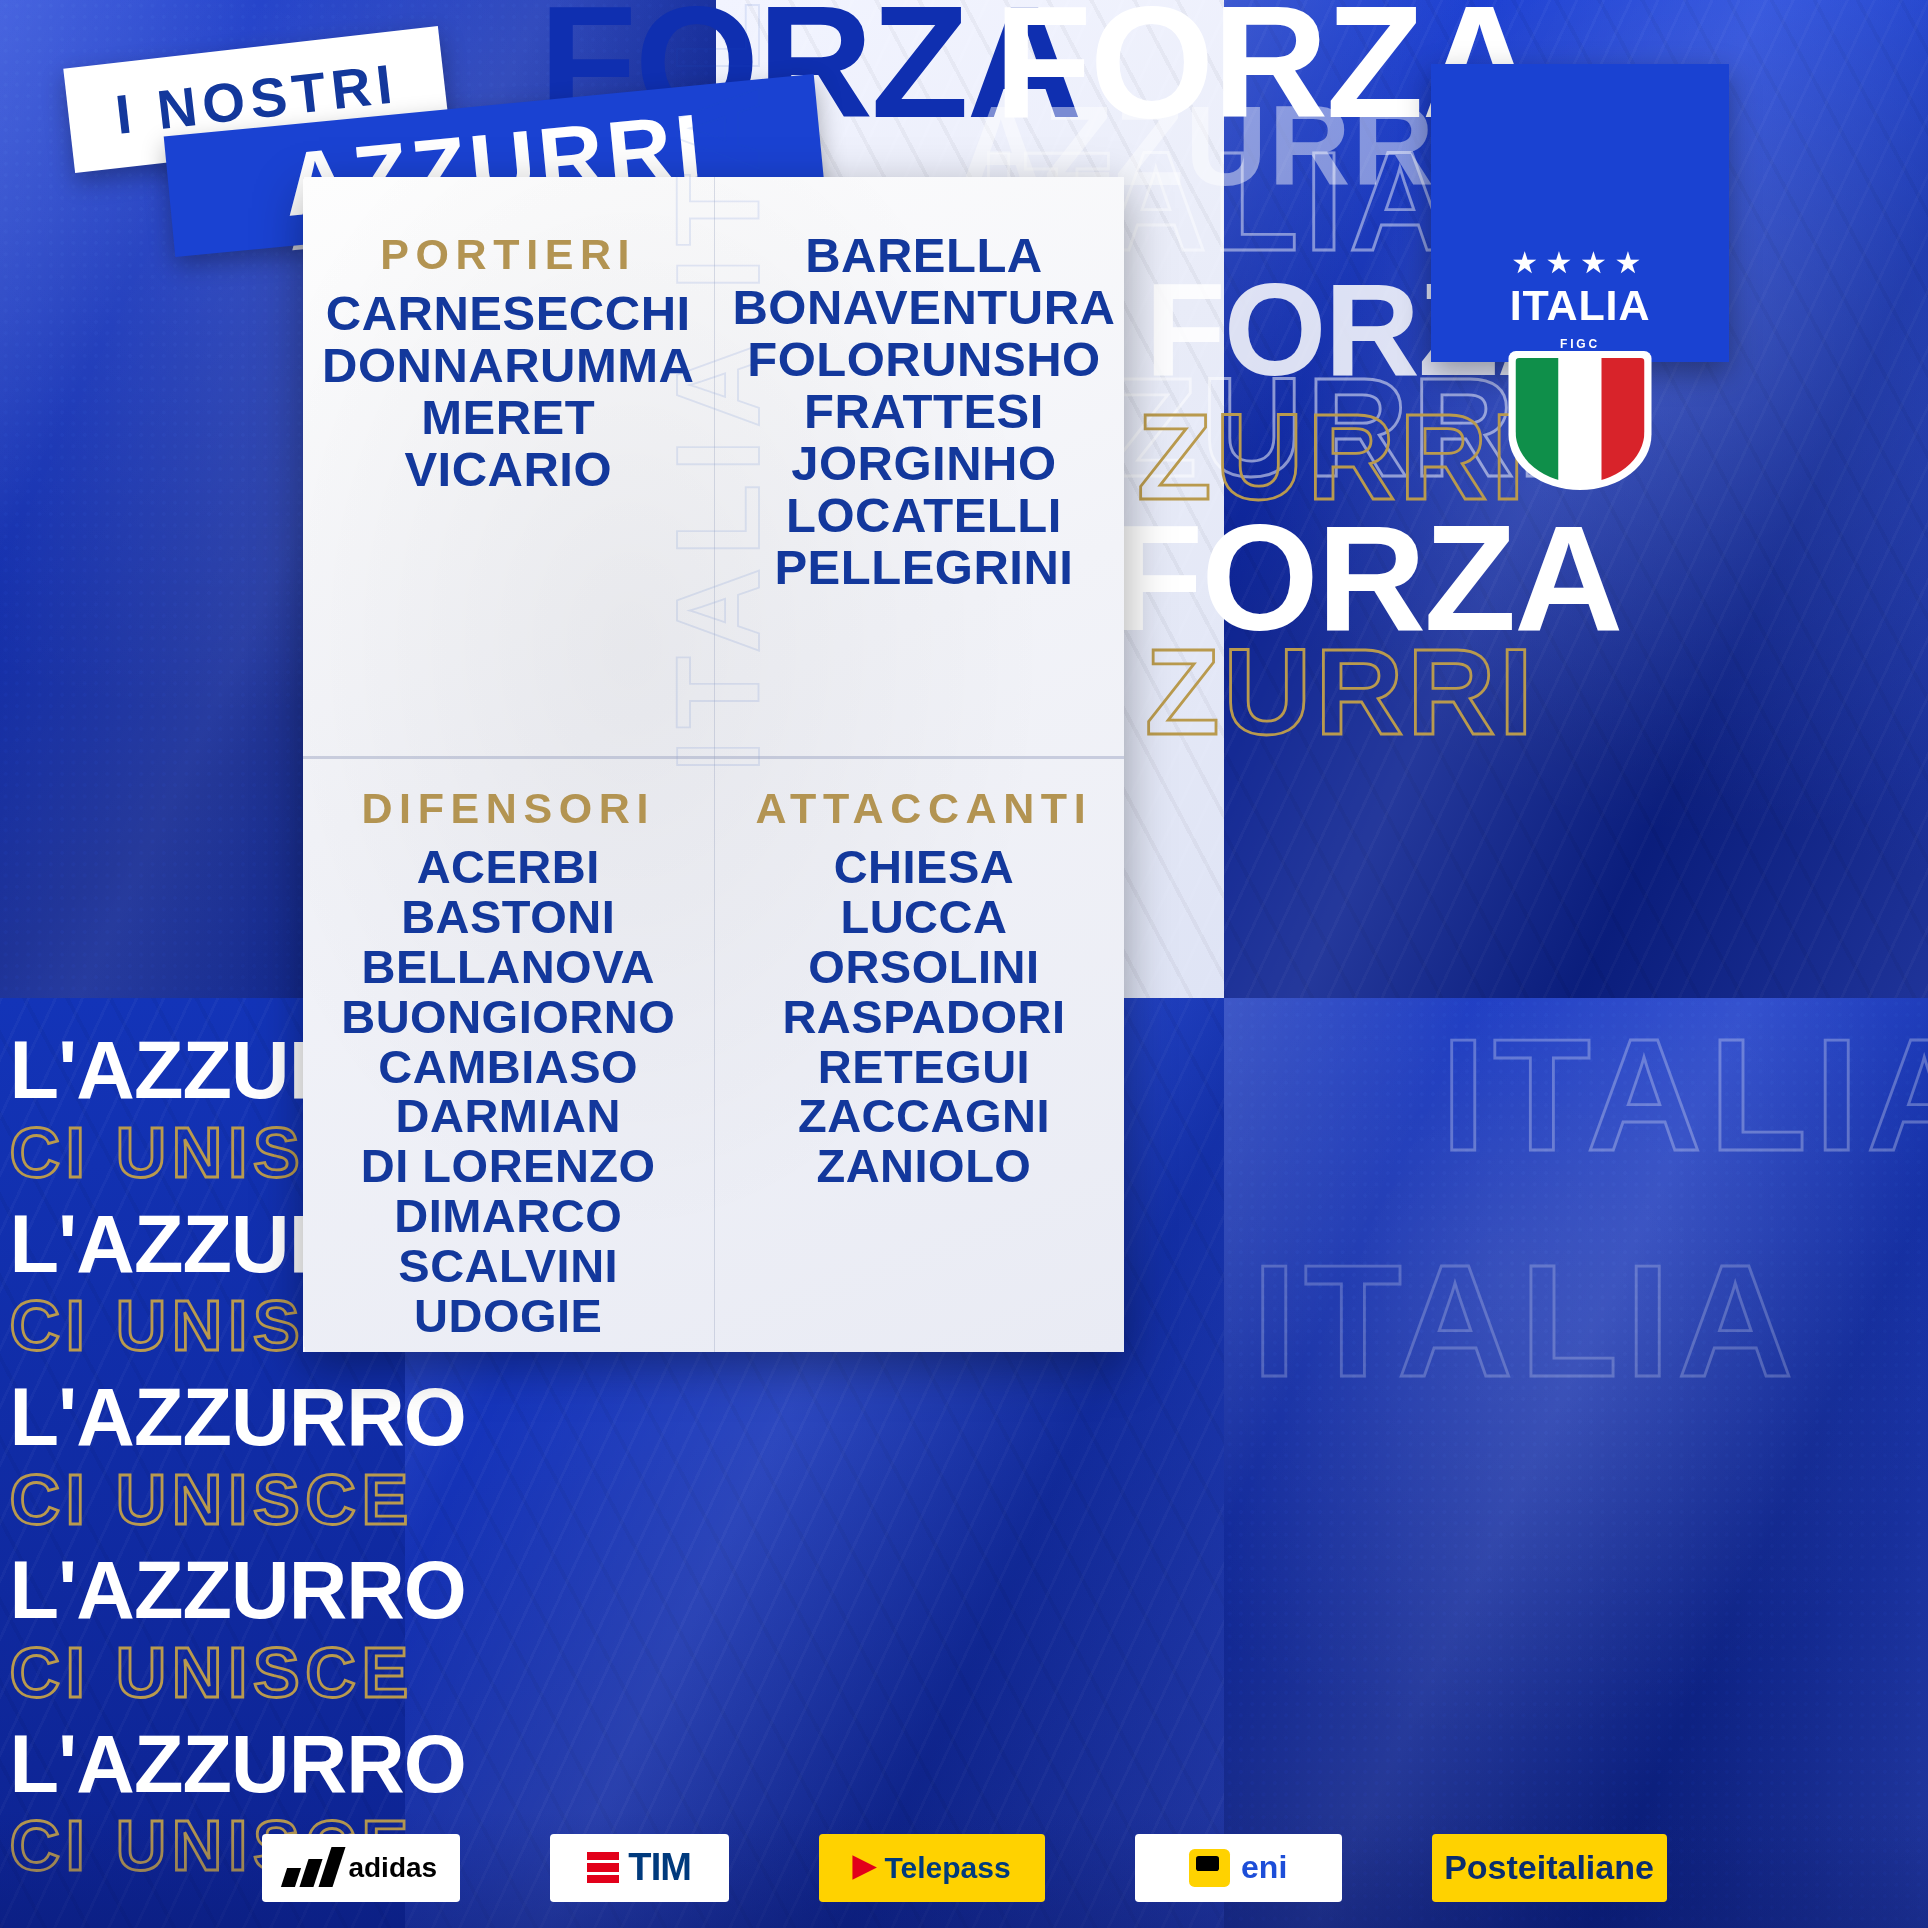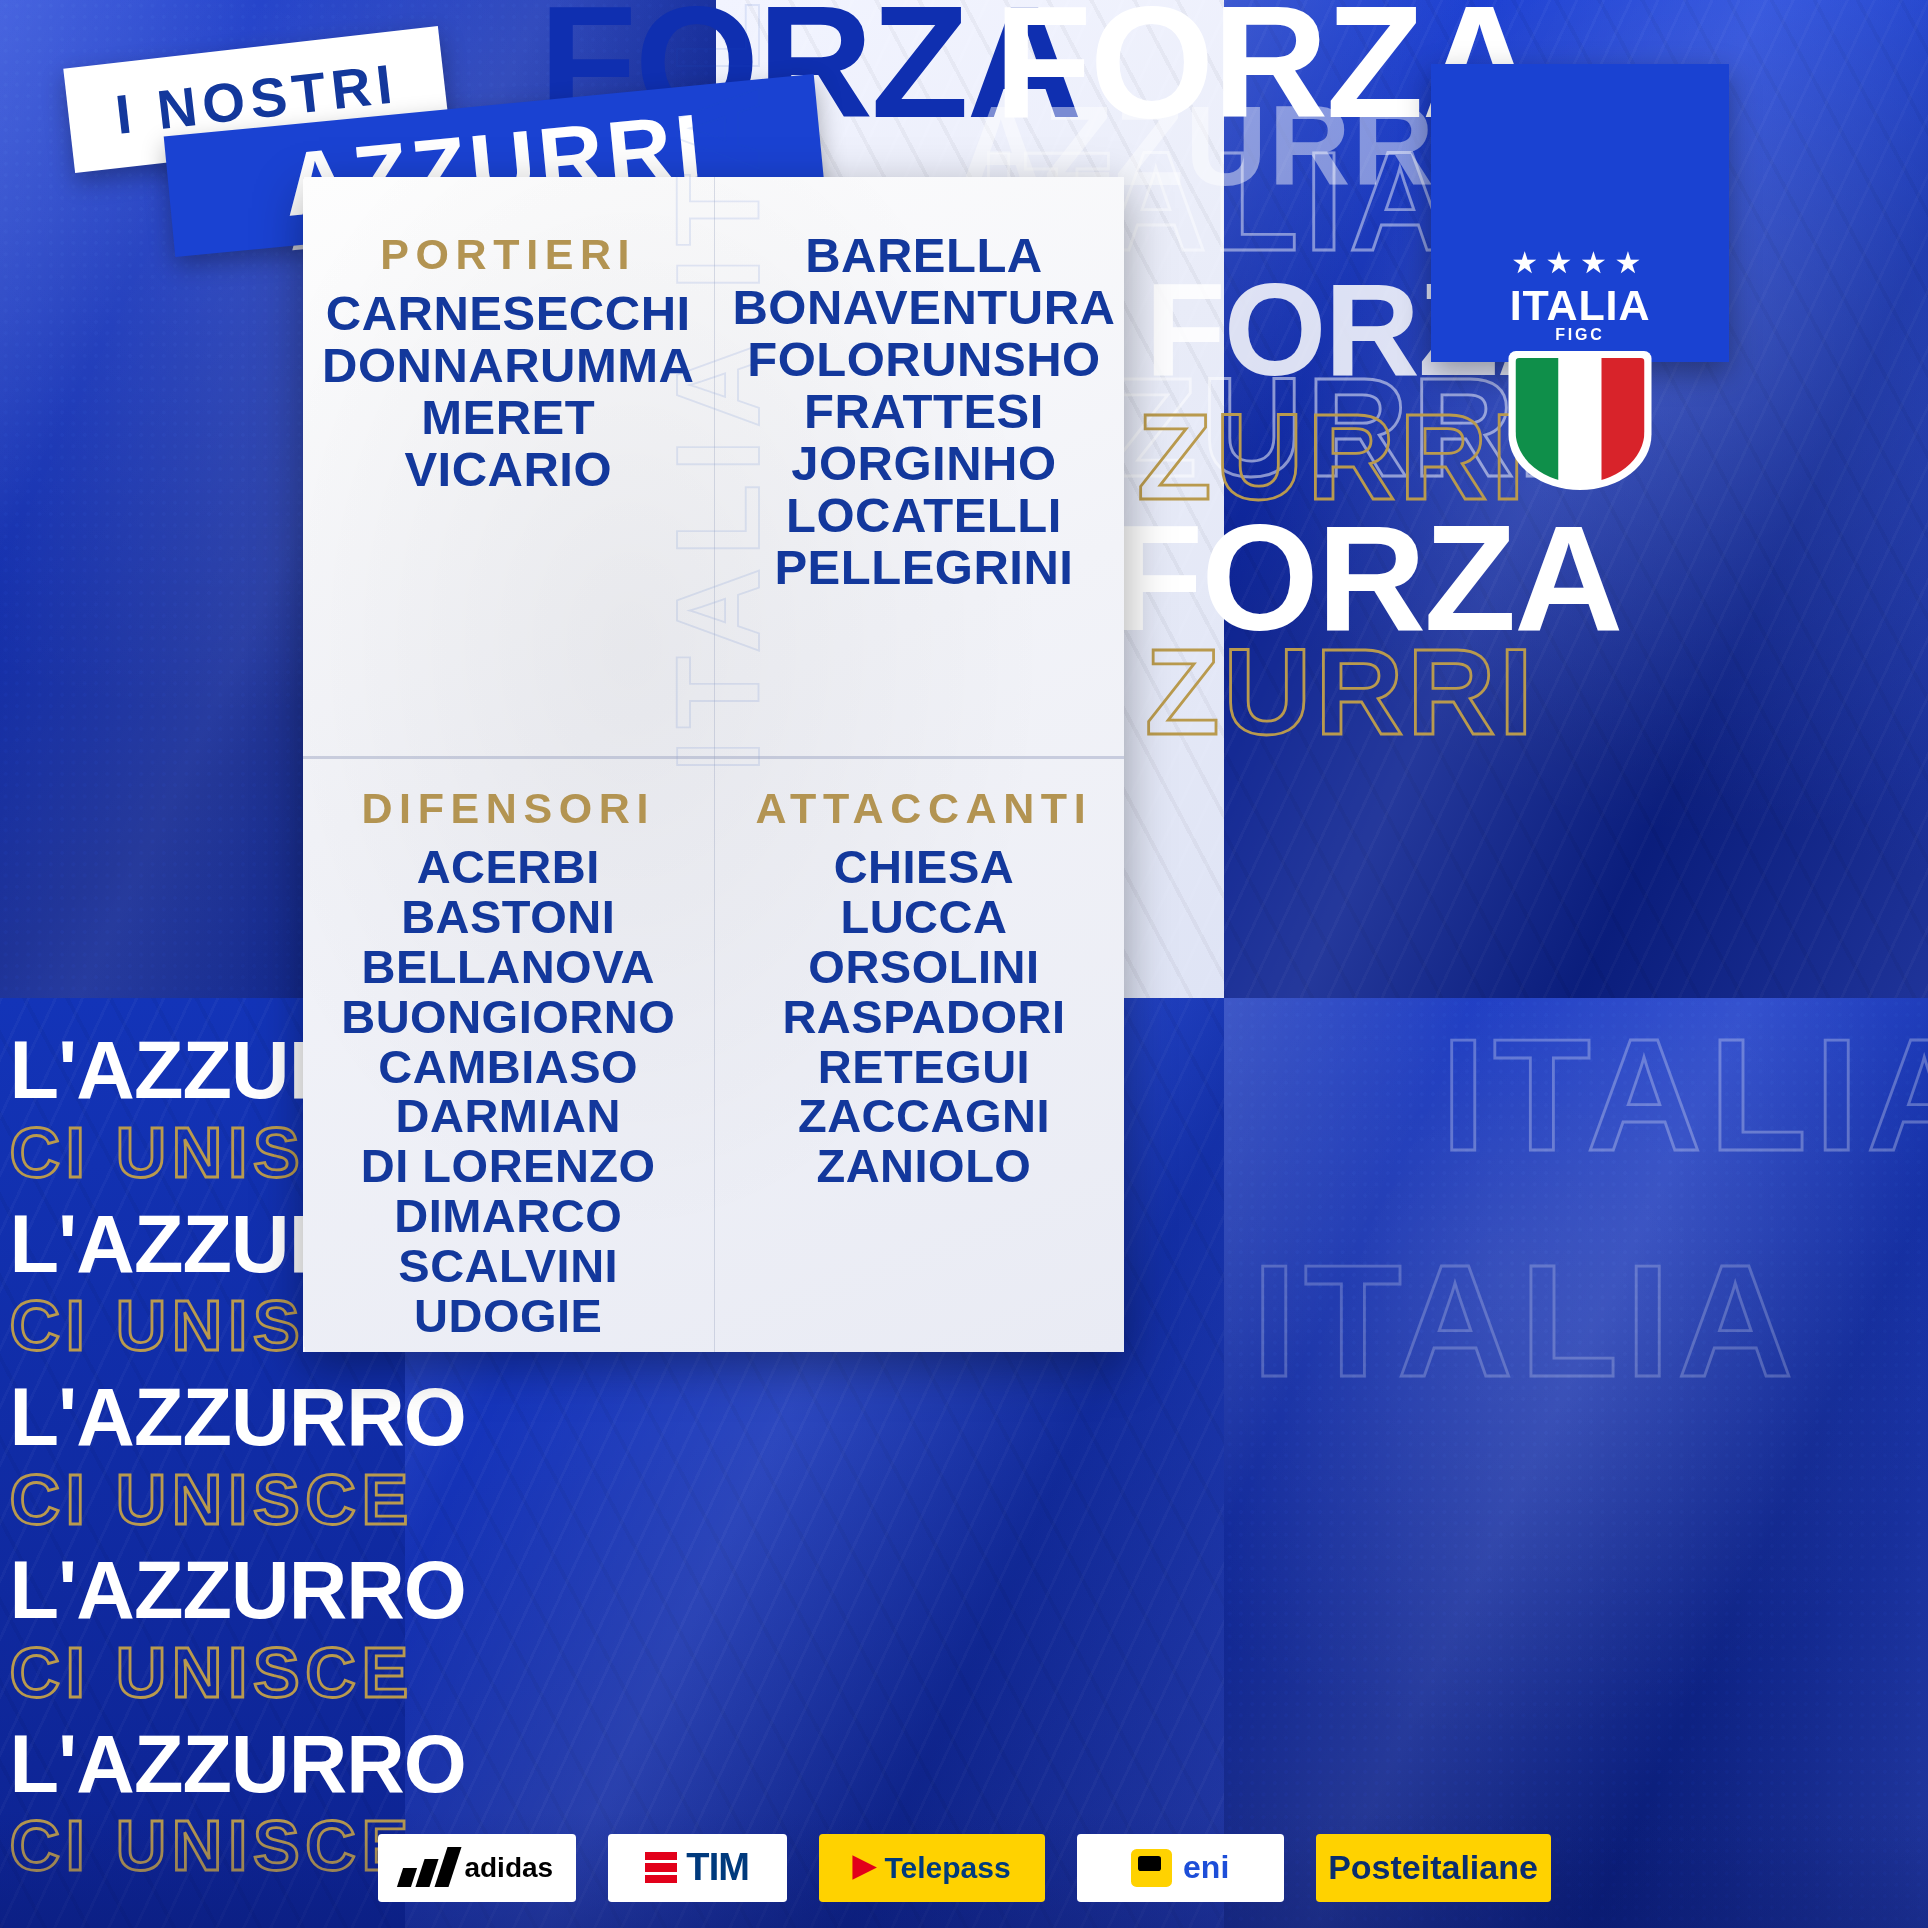--- a/index.html
+++ b/index.html
@@ -86,29 +86,29 @@
       letter-spacing:3.8px;color:#ffffff;}
   #azzurri-white{left:177px;top:141px;width:650px;height:113px;transform:rotate(-5.5deg);background:transparent;box-shadow:none;}
   #azzurri-white span{display:block;text-align:center;line-height:113px;font-size:94px;font-weight:900;letter-spacing:2.8px;color:#f2f4ff;}
 
   
   .crest-box{position:absolute;left:1431px;top:64px;width:298px;height:298px;background:#1a42d2;
              box-shadow:0 11.3px 28px rgba(0,0,0,.35);}
   .crest{position:absolute;left:50%;top:52%;transform:translate(-50%,-50%);width:188px;}
   .stars{position:absolute;left:50%;top:26px;transform:translateX(-50%);color:#fff;font-size:30px;letter-spacing:7.5px;}
   .italia-word{position:absolute;left:50%;top:62px;transform:translateX(-50%);color:#fff;font-size:43px;font-weight:900;letter-spacing:0.9px;}
-  .figc-word{position:absolute;left:50%;top:107px;transform:translateX(-50%);color:#fff;font-size:16px;font-weight:700;letter-spacing:2.8px;}
+  .figc-word{position:absolute;left:50%;top:118px;transform:translateX(-50%);color:#fff;font-size:12px;font-weight:700;letter-spacing:2.8px;}
   .shield{position:absolute;left:50%;top:132px;transform:translateX(-50%);width:143px;height:139px;
           background:#fff;border-radius:7.5px 7.5px 72px 72px / 7.5px 7.5px 56px 56px;padding:6.6px;box-sizing:border-box;}
   .shield-in{width:100%;height:100%;display:flex;border-radius:3.8px 3.8px 66px 66px / 3.8px 3.8px 53px 53px;overflow:hidden;}
   .shield-in i{flex:1;display:block;}
   .s-green{background:#0f8f4a;} .s-white{background:#ffffff;} .s-red{background:#d8232a;}
 
   
-  .sponsors{position:absolute;left:0;bottom:17px;width:1928px;height:87px;display:flex;justify-content:center;align-items:center;gap:32px;}
+  .sponsors{position:absolute;left:0;bottom:17px;width:1928px;height:87px;display:flex;justify-content:center;align-items:center;gap:90px;}
   .sp{height:68px;display:flex;align-items:center;justify-content:center;border-radius:3.8px;font-weight:900;}
   .sp-adidas{width:198px;background:#fff;color:#000;position:relative;}
   .adidas-bars{display:flex;align-items:flex-end;gap:6.6px;height:38px;margin-right:9.4px;}
   .adidas-bars i{display:block;width:14px;background:#000;transform:skewX(-18deg);}
   .adidas-bars i:nth-child(1){height:19px;} .adidas-bars i:nth-child(2){height:28px;} .adidas-bars i:nth-child(3){height:40px;}
   .sp-tim{width:179px;background:#fff;color:#003a7d;font-size:38px;letter-spacing:-0.9px;gap:9.4px;}
   .tim-flag{display:grid;grid-template-rows:1fr 1fr 1fr;gap:2.8px;width:32px;height:32px;}
   .tim-flag i{display:block;background:#e2001a;}
   .sp-tele{width:226px;background:#ffd200;color:#003a7d;font-size:30px;gap:7.5px;}
   .tele-mark{width:24.5px;height:24.5px;background:#e2001a;clip-path:polygon(0 0,100% 50%,0 100%);}

